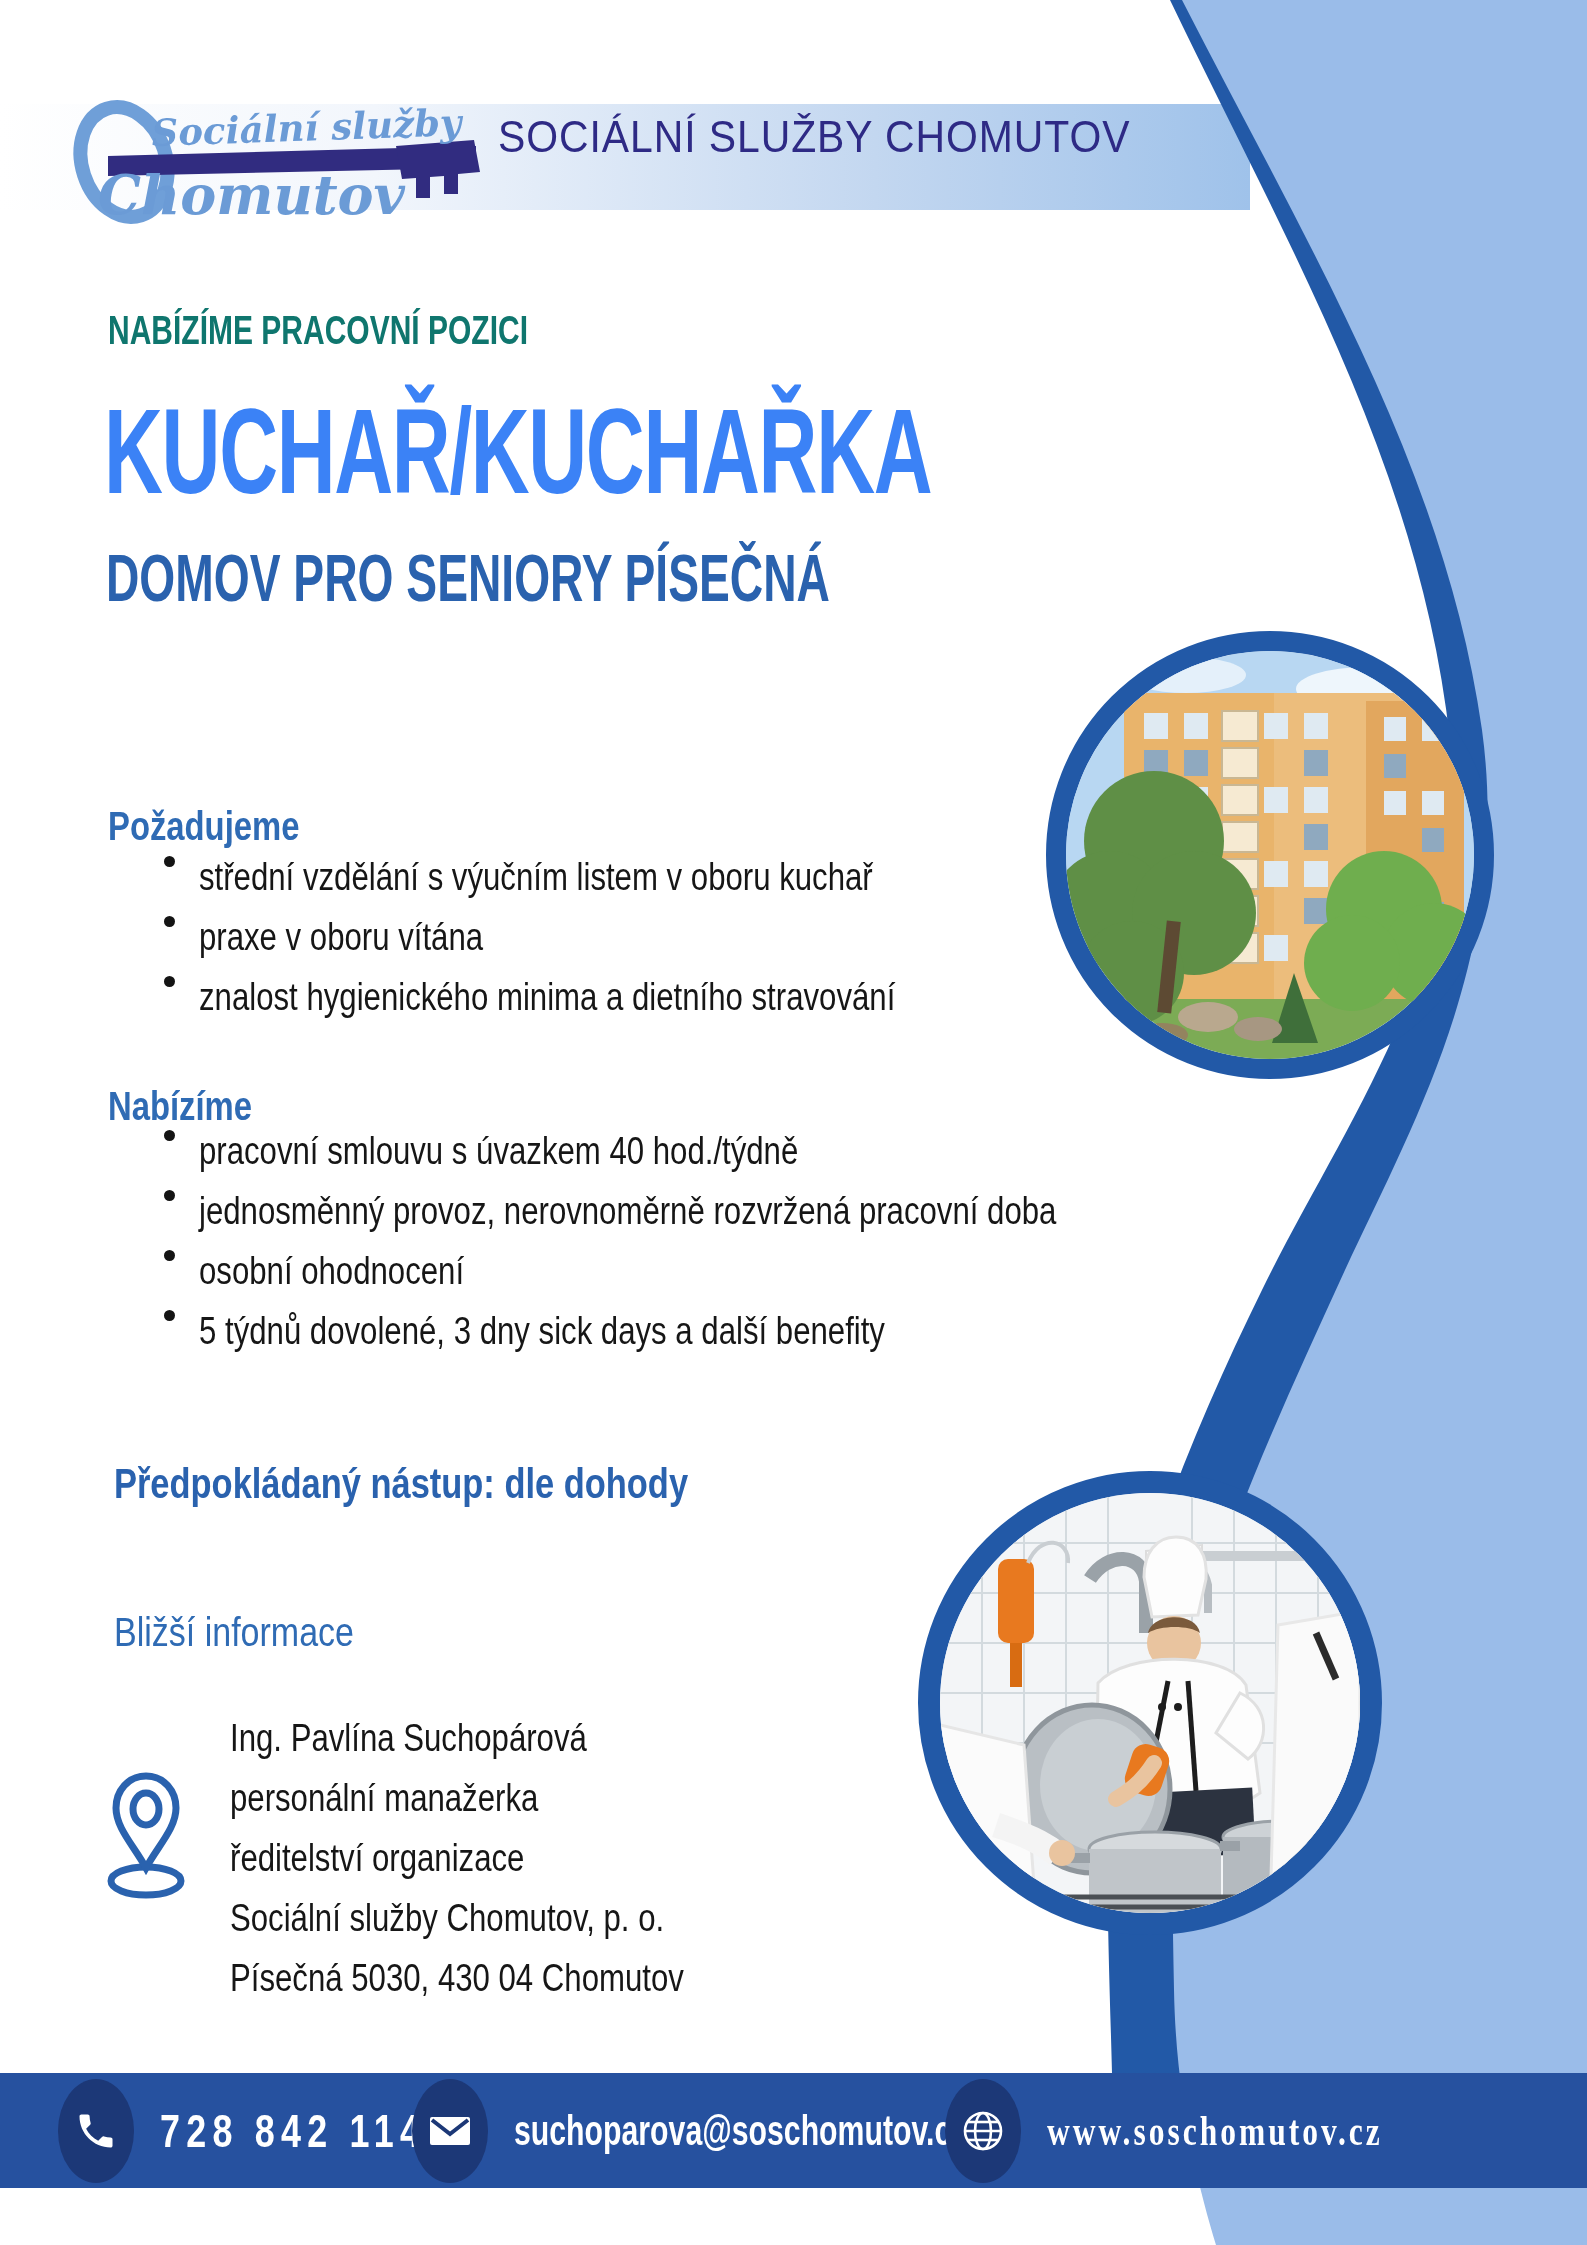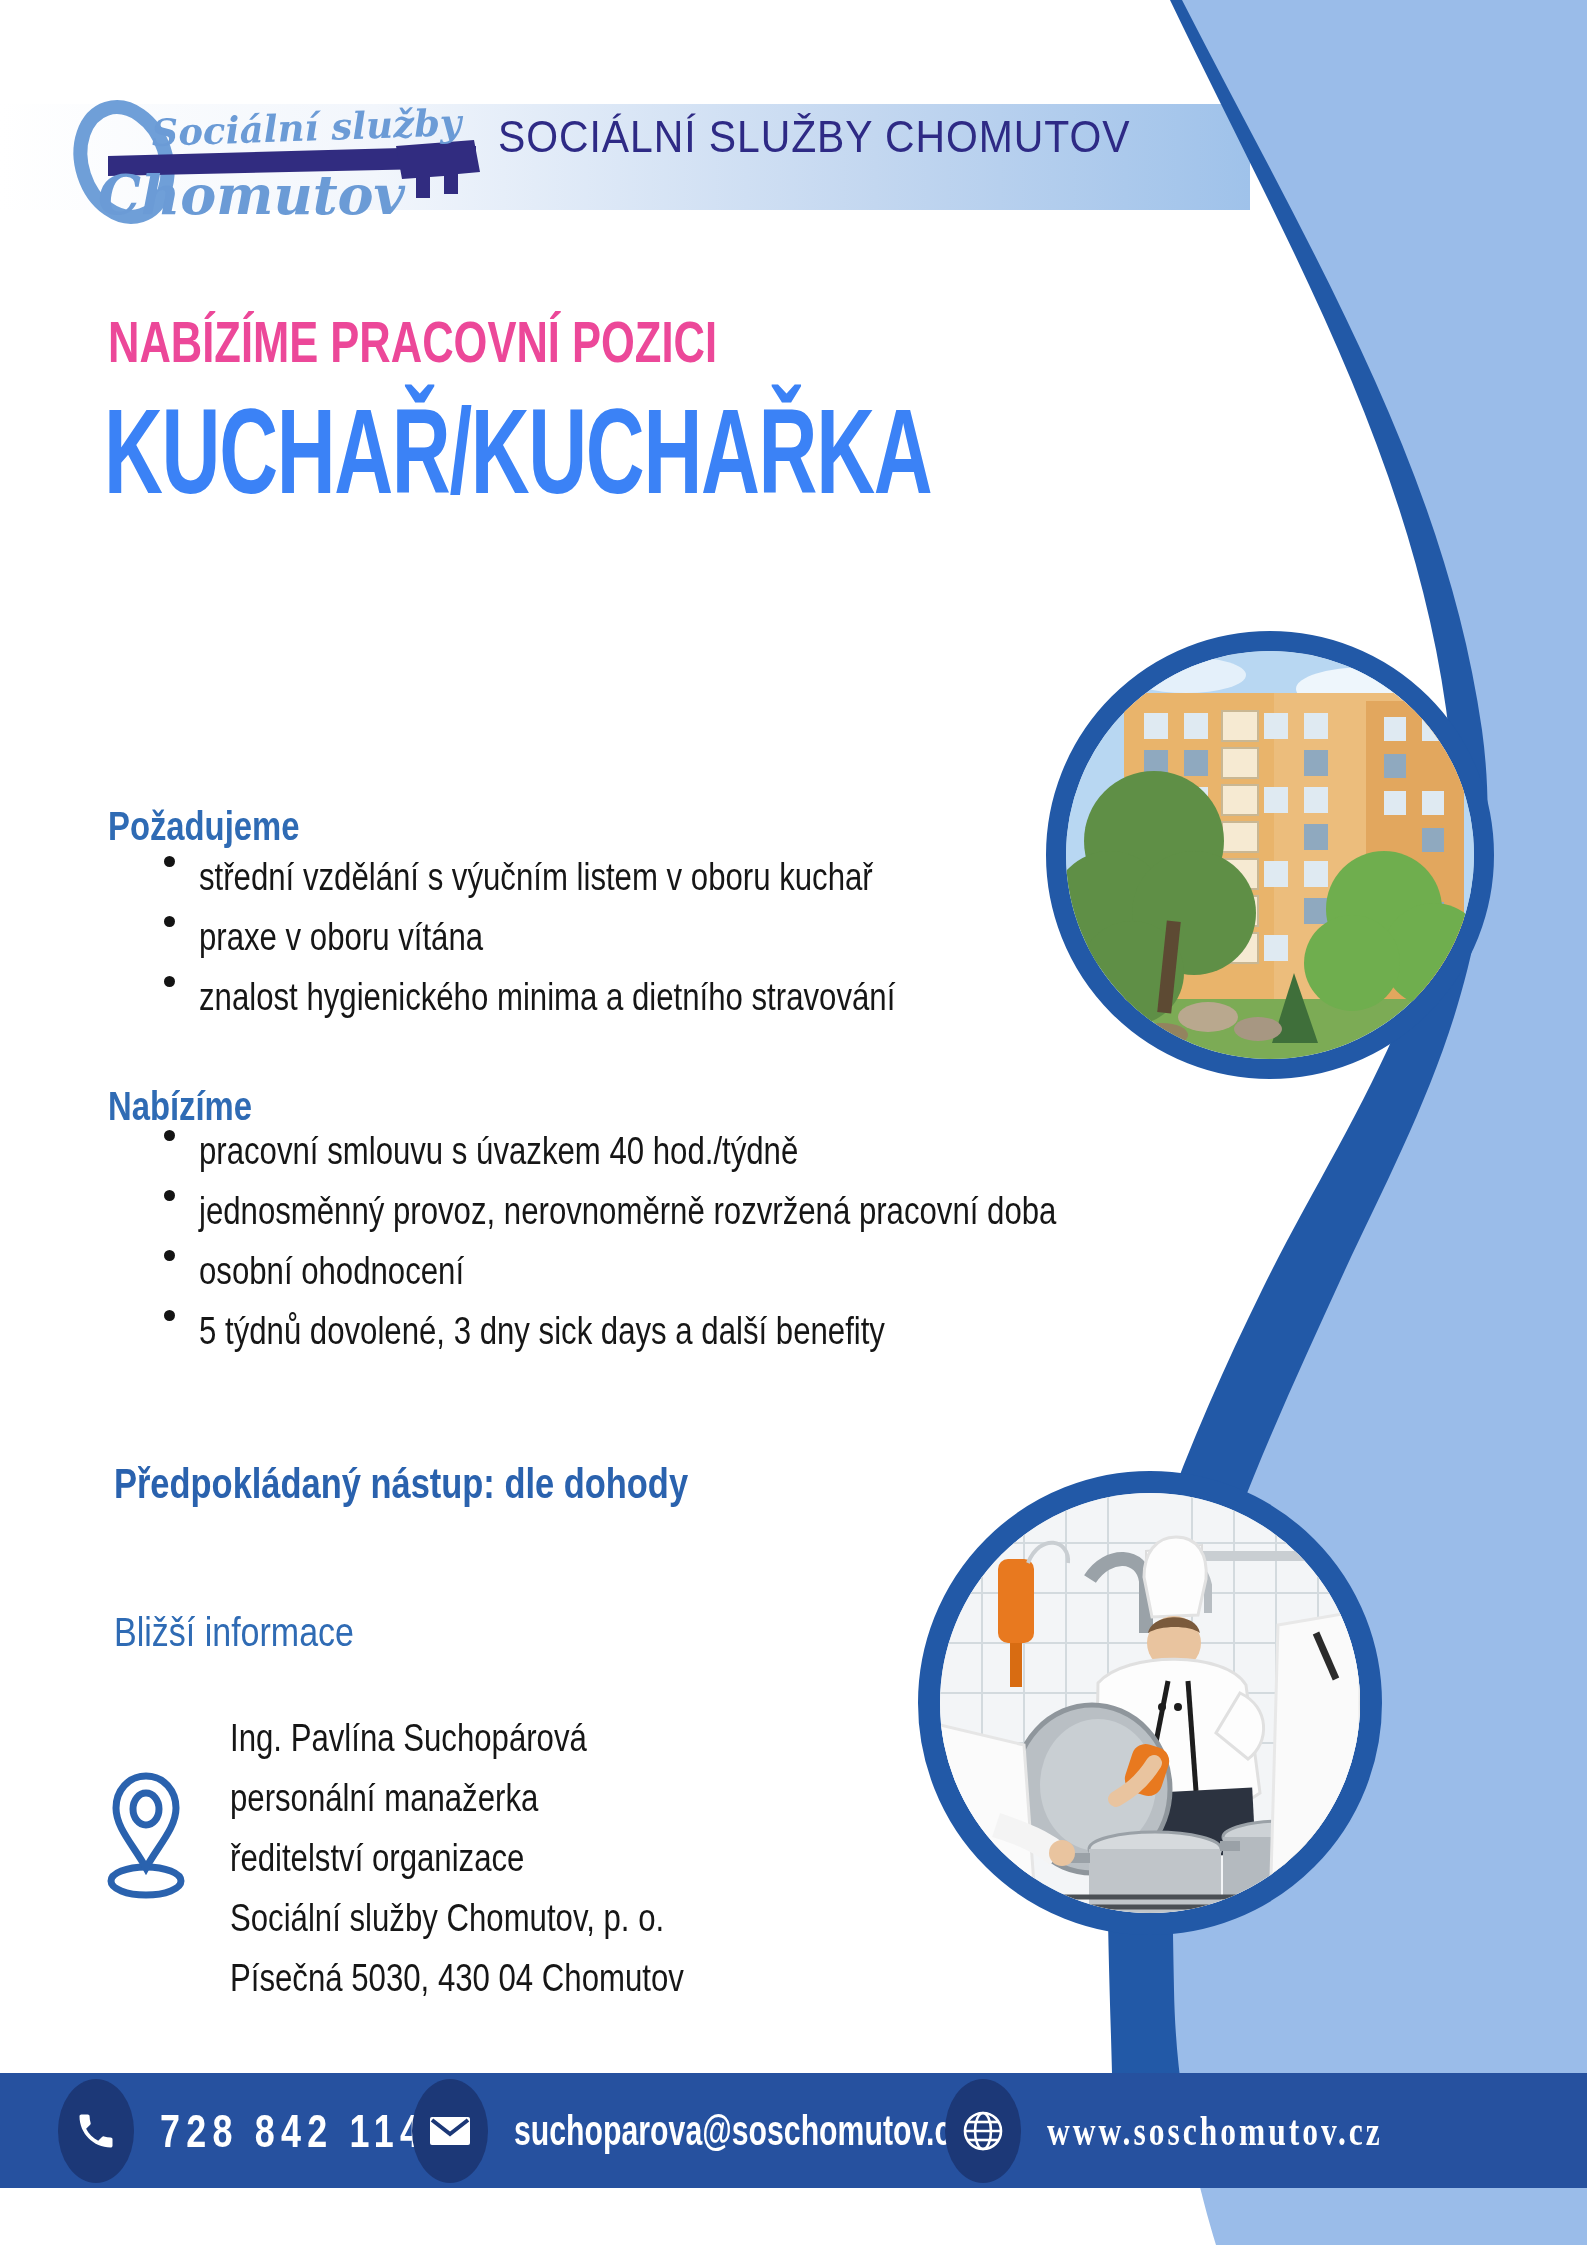--- a/index.html
+++ b/index.html
@@ -15,21 +15,21 @@
   .banner-title .cn{transform:scaleX(.93);}
 
   
   .bgsvg{left:0;top:0;z-index:2;pointer-events:none;}
   .layer{z-index:3;}
 
   
   .logo{left:46px;top:90px;width:440px;height:140px;z-index:3;}
 
   
-  .kicker{left:108px;top:308px;font-size:58px;font-weight:bold;color:#ec4899;}
+  .kicker{left:108px;top:308px;font-size:40px;font-weight:bold;color:#0f766e;}
   .kicker .cn{transform:scaleX(.75);}
   .position{left:104px;top:382px;font-size:120px;font-weight:bold;color:#3b82f6;}
   .position .cn{transform:scaleX(.68);letter-spacing:-2px;}
   .location{left:106px;top:540px;font-size:66px;font-weight:bold;color:#2a62ae;}
   .location .cn{transform:scaleX(.70);}
 
   .section-head{font-size:40px;font-weight:bold;color:#2f6bb4;}
   .section-head .cn{transform:scaleX(.82);}
   .req-head{left:108px;top:804px;}
   .offer-head{left:108px;top:1084px;}
@@ -100,20 +100,23 @@
     <path fill="#312c80" d="M350 56 L428 50 L434 82 L412 84 L412 104 L398 104 L398 86 L384 87 L384 108 L370 108 L370 88 L356 89 Z"></path>
     <text x="106" y="56" font-family="DejaVu Serif, serif" font-style="italic" font-weight="bold" font-size="37" fill="#6b9bd6" transform="rotate(-2 106 56)">Sociální služby</text>
     <text x="52" y="124" font-family="DejaVu Serif, serif" font-style="italic" font-weight="bold" font-size="54" fill="#6b9bd6">Chomutov</text>
   </svg>
 
   <div class="abs kicker layer">
     <span class="cn">NABÍZÍME PRACOVNÍ POZICI</span>
   </div>
   <div class="abs position layer">
     <span class="cn">KUCHAŘ/KUCHAŘKA</span>
+  </div>
+  <div class="abs location layer">
+    <span class="cn">DOMOV PRO SENIORY PÍSEČNÁ</span>
   </div>
 
   <div class="abs section-head req-head layer">
     <span class="cn">Požadujeme</span>
   </div>
   <div class="abs blist req-list layer">
     <div class="brow">
       <span class="dot"></span>
       <span class="btxt cn">střední vzdělání s výučním listem v oboru kuchař</span>
     </div>

